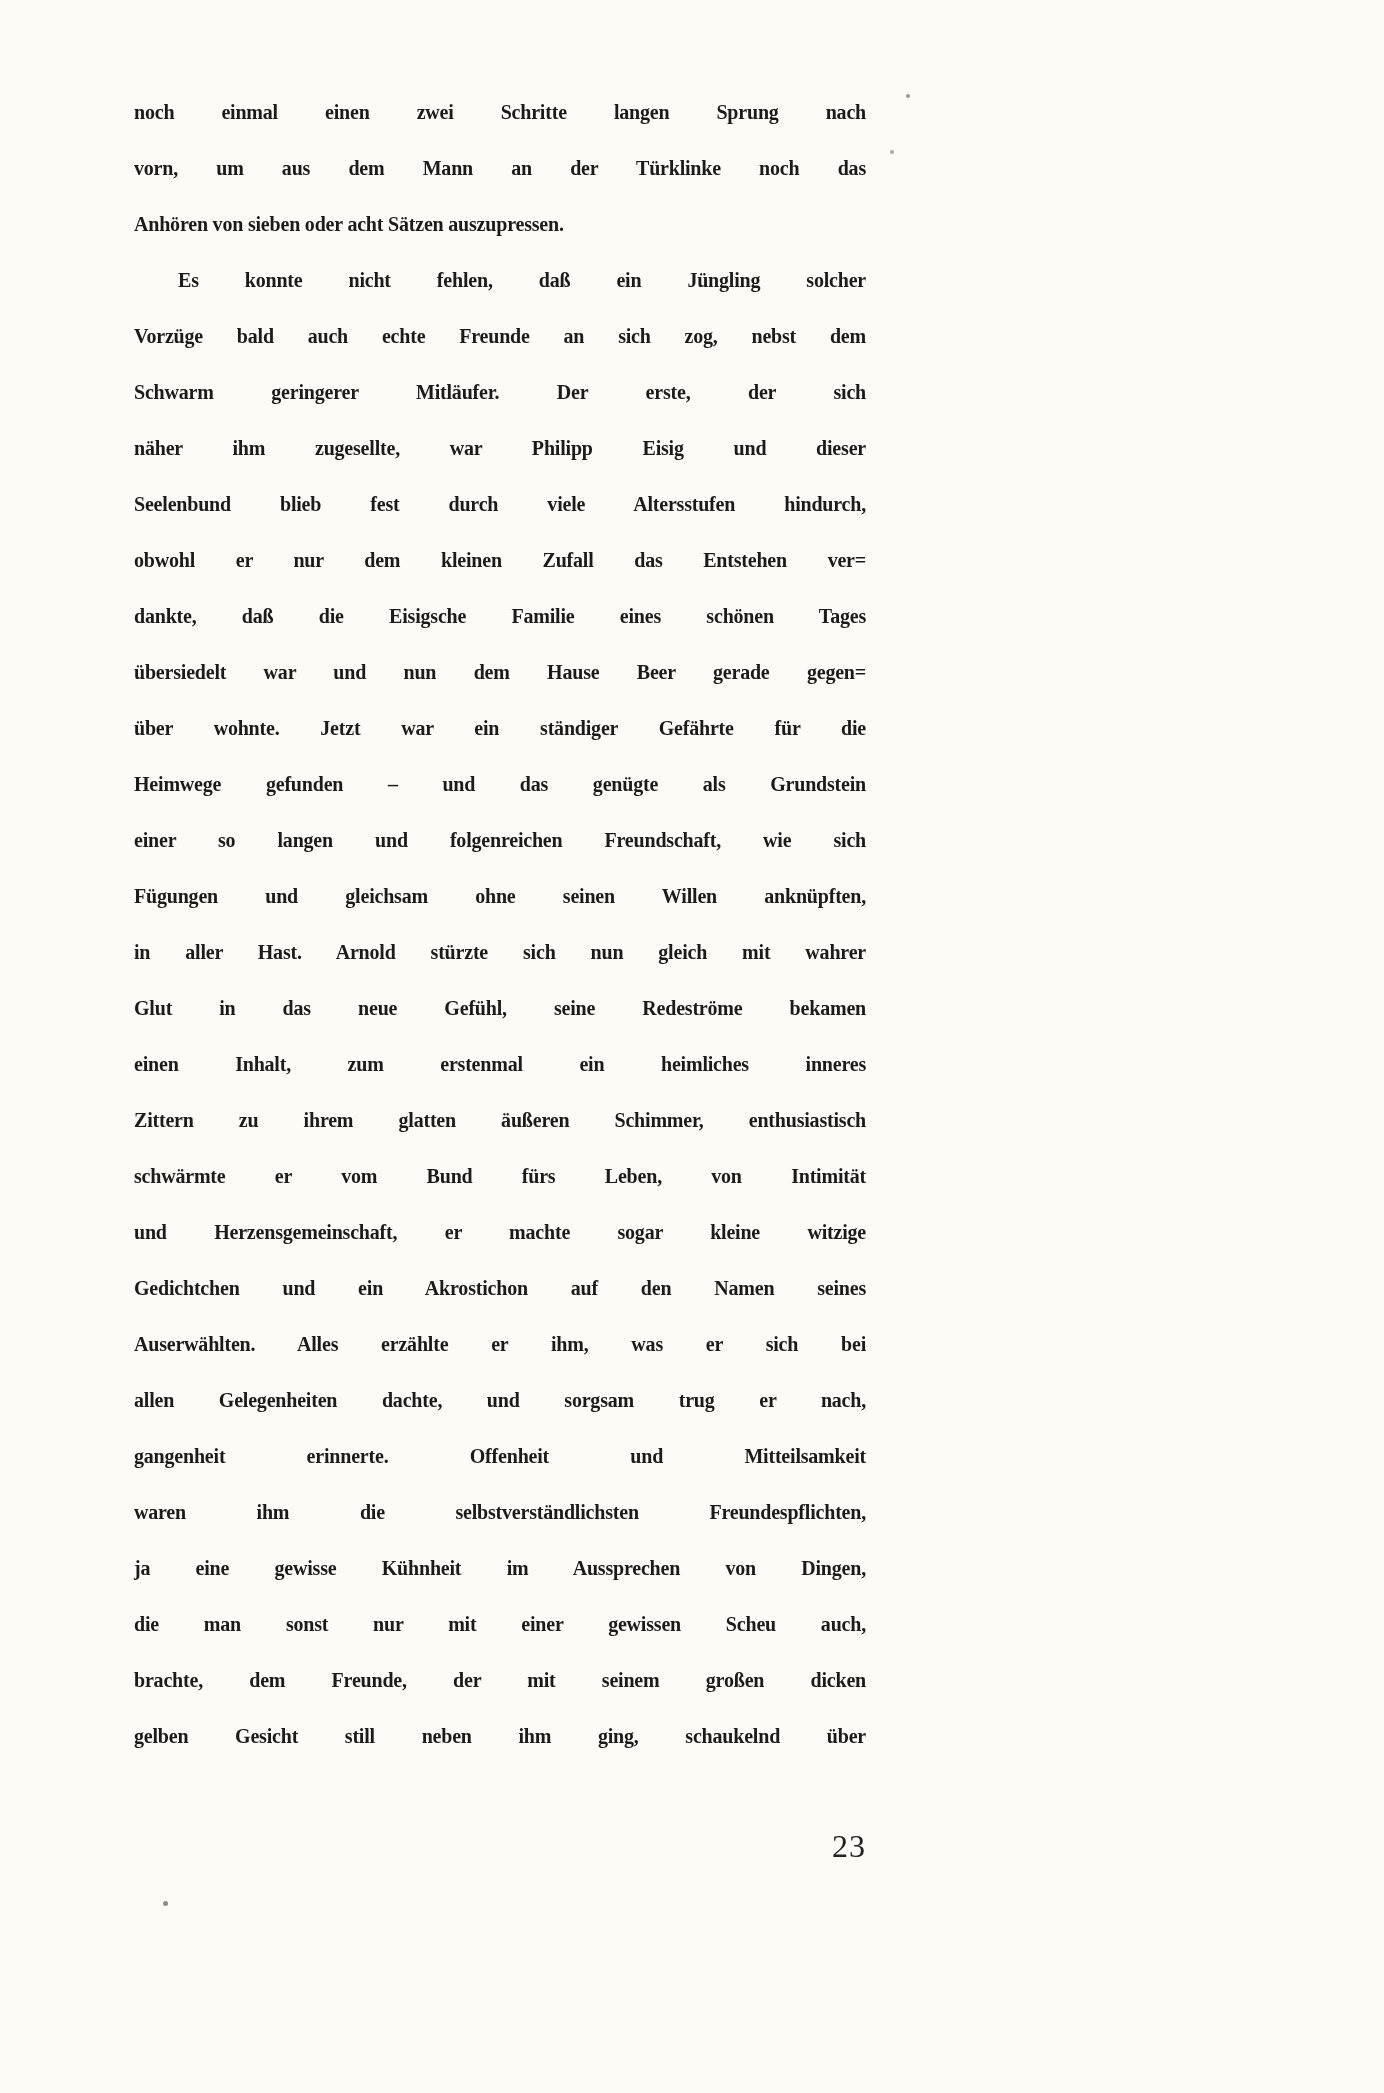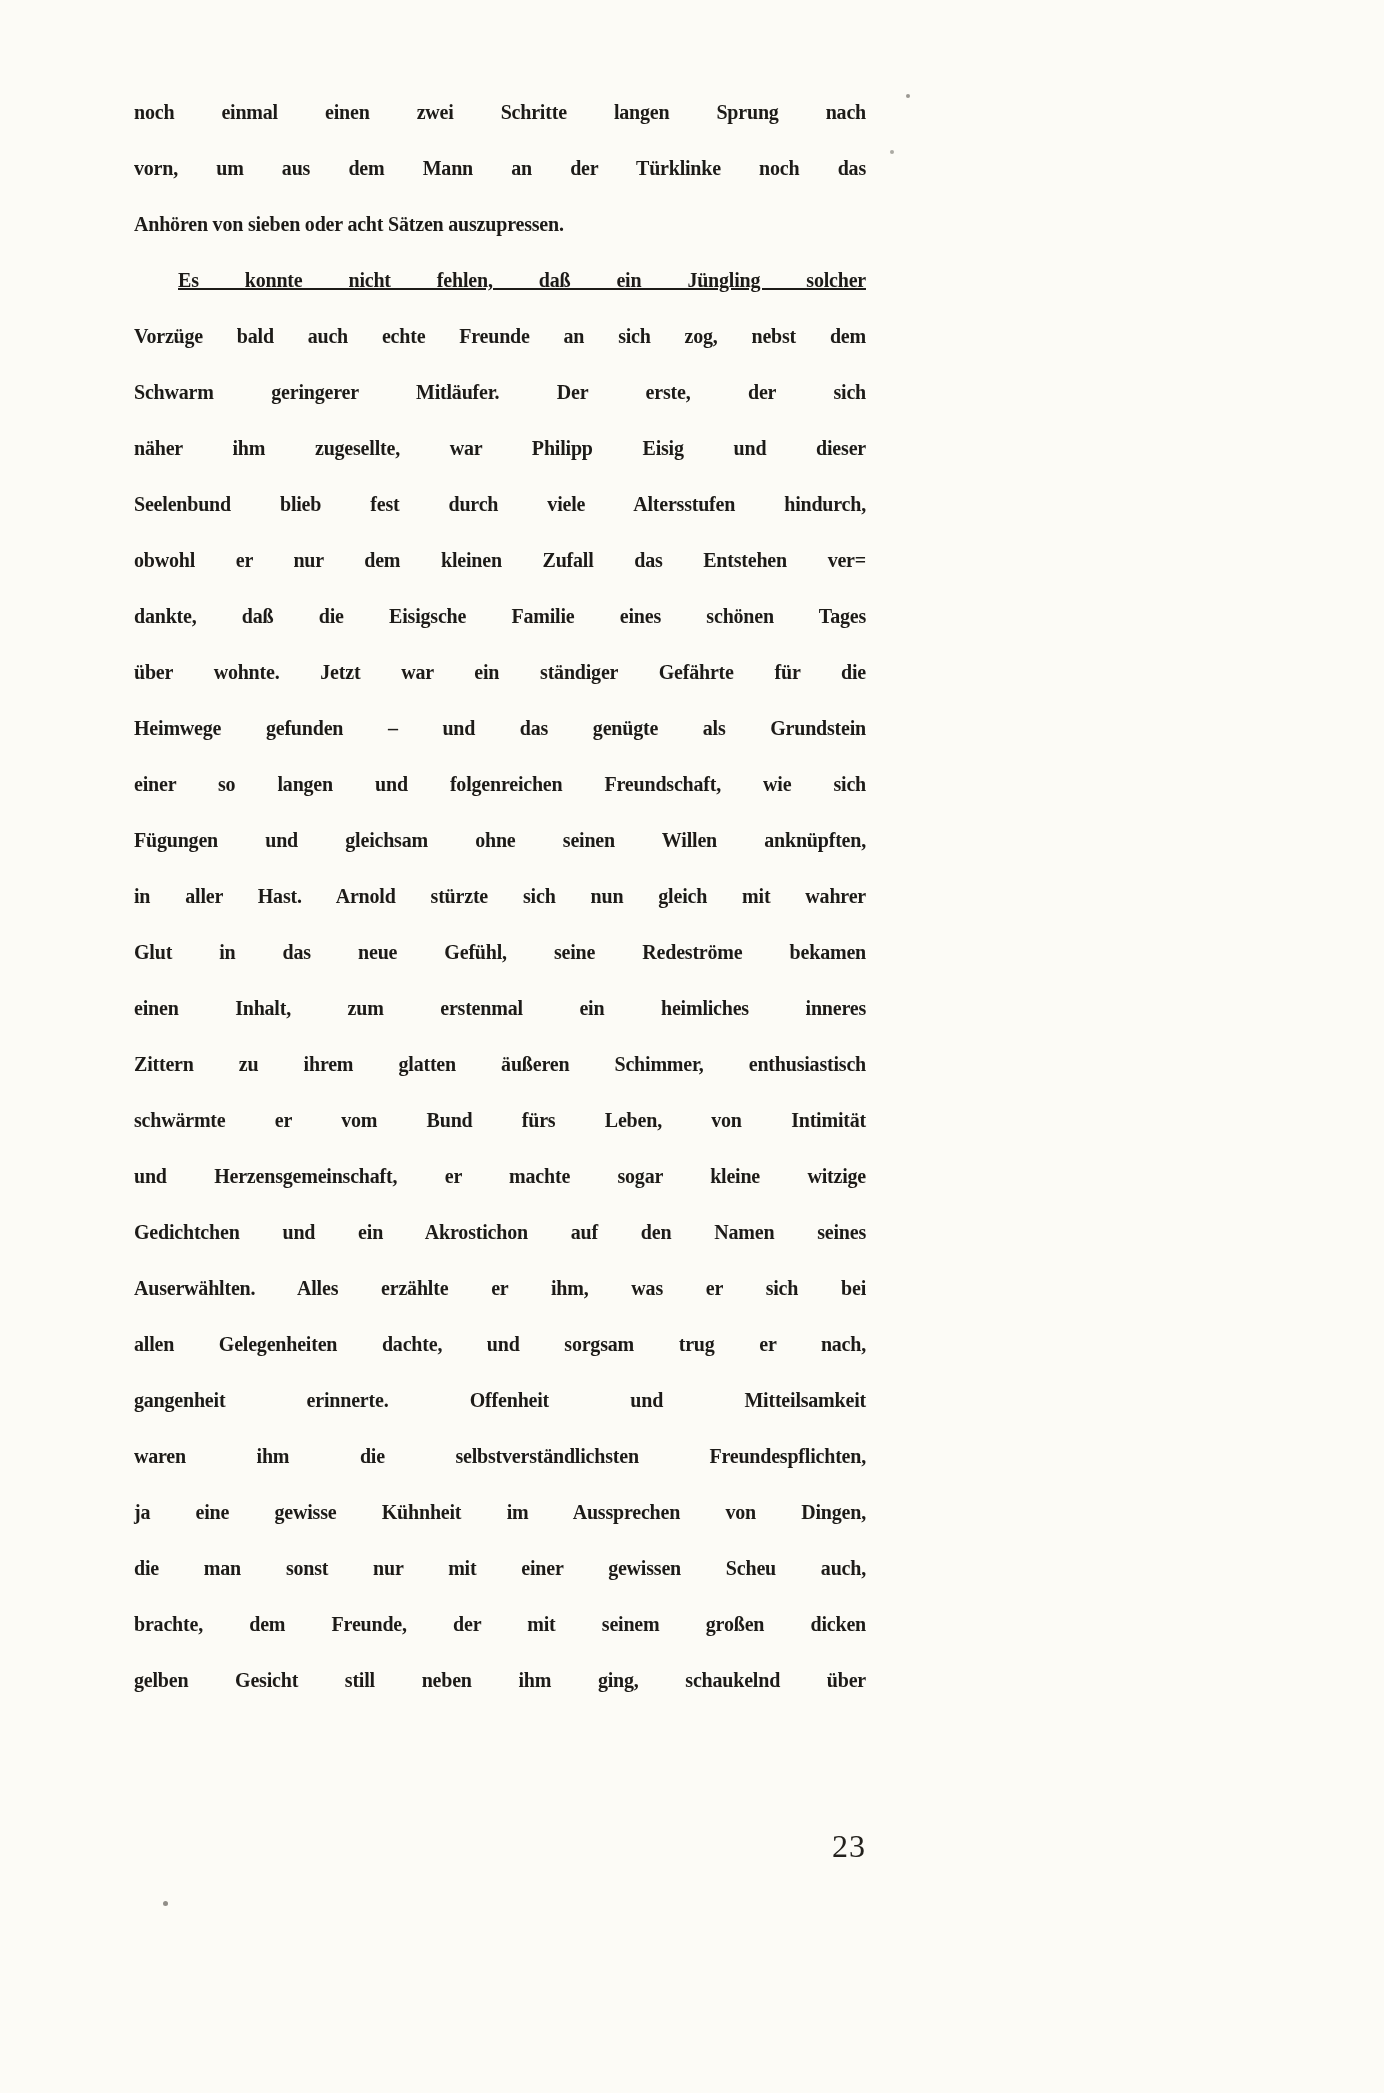--- a/index.html
+++ b/index.html
@@ -35,21 +35,20 @@
     text-align: left;
     white-space: nowrap;
   }
   .line.justify {
     white-space: normal;
     text-align: justify;
     text-align-last: justify;
   }
   .line.indent {
     padding-left: 44px;
-    text-decoration: underline;
   }
   .page-number {
     position: absolute;
     left: 134px;
     top: 1828px;
     width: 732px;
     text-align: right;
     font-size: 32px;
     font-weight: normal;
     color: #23211d;
@@ -72,20 +71,21 @@
       <div class="line justify">noch einmal einen zwei Schritte langen Sprung nach</div>
       <div class="line justify">vorn, um aus dem Mann an der Türklinke noch das</div>
       <div class="line">Anhören von sieben oder acht Sätzen auszupressen.</div>
       <div class="line justify indent">Es konnte nicht fehlen, daß ein Jüngling solcher</div>
       <div class="line justify">Vorzüge bald auch echte Freunde an sich zog, nebst dem</div>
       <div class="line justify">Schwarm geringerer Mitläufer. Der erste, der sich</div>
       <div class="line justify">näher ihm zugesellte, war Philipp Eisig und dieser</div>
       <div class="line justify">Seelenbund blieb fest durch viele Altersstufen hindurch,</div>
       <div class="line justify">obwohl er nur dem kleinen Zufall das Entstehen ver=</div>
       <div class="line justify">dankte, daß die Eisigsche Familie eines schönen Tages</div>
+      <div class="line justify">übersiedelt war und nun dem Hause Beer gerade gegen=</div>
       <div class="line justify">über wohnte. Jetzt war ein ständiger Gefährte für die</div>
       <div class="line justify">Heimwege gefunden – und das genügte als Grundstein</div>
       <div class="line justify">einer so langen und folgenreichen Freundschaft, wie sich</div>
       <div class="line justify">Fügungen und gleichsam ohne seinen Willen anknüpften,</div>
       <div class="line justify">in aller Hast. Arnold stürzte sich nun gleich mit wahrer</div>
       <div class="line justify">Glut in das neue Gefühl, seine Redeströme bekamen</div>
       <div class="line justify">einen Inhalt, zum erstenmal ein heimliches inneres</div>
       <div class="line justify">Zittern zu ihrem glatten äußeren Schimmer, enthusiastisch</div>
       <div class="line justify">schwärmte er vom Bund fürs Leben, von Intimität</div>
       <div class="line justify">und Herzensgemeinschaft, er machte sogar kleine witzige</div>

